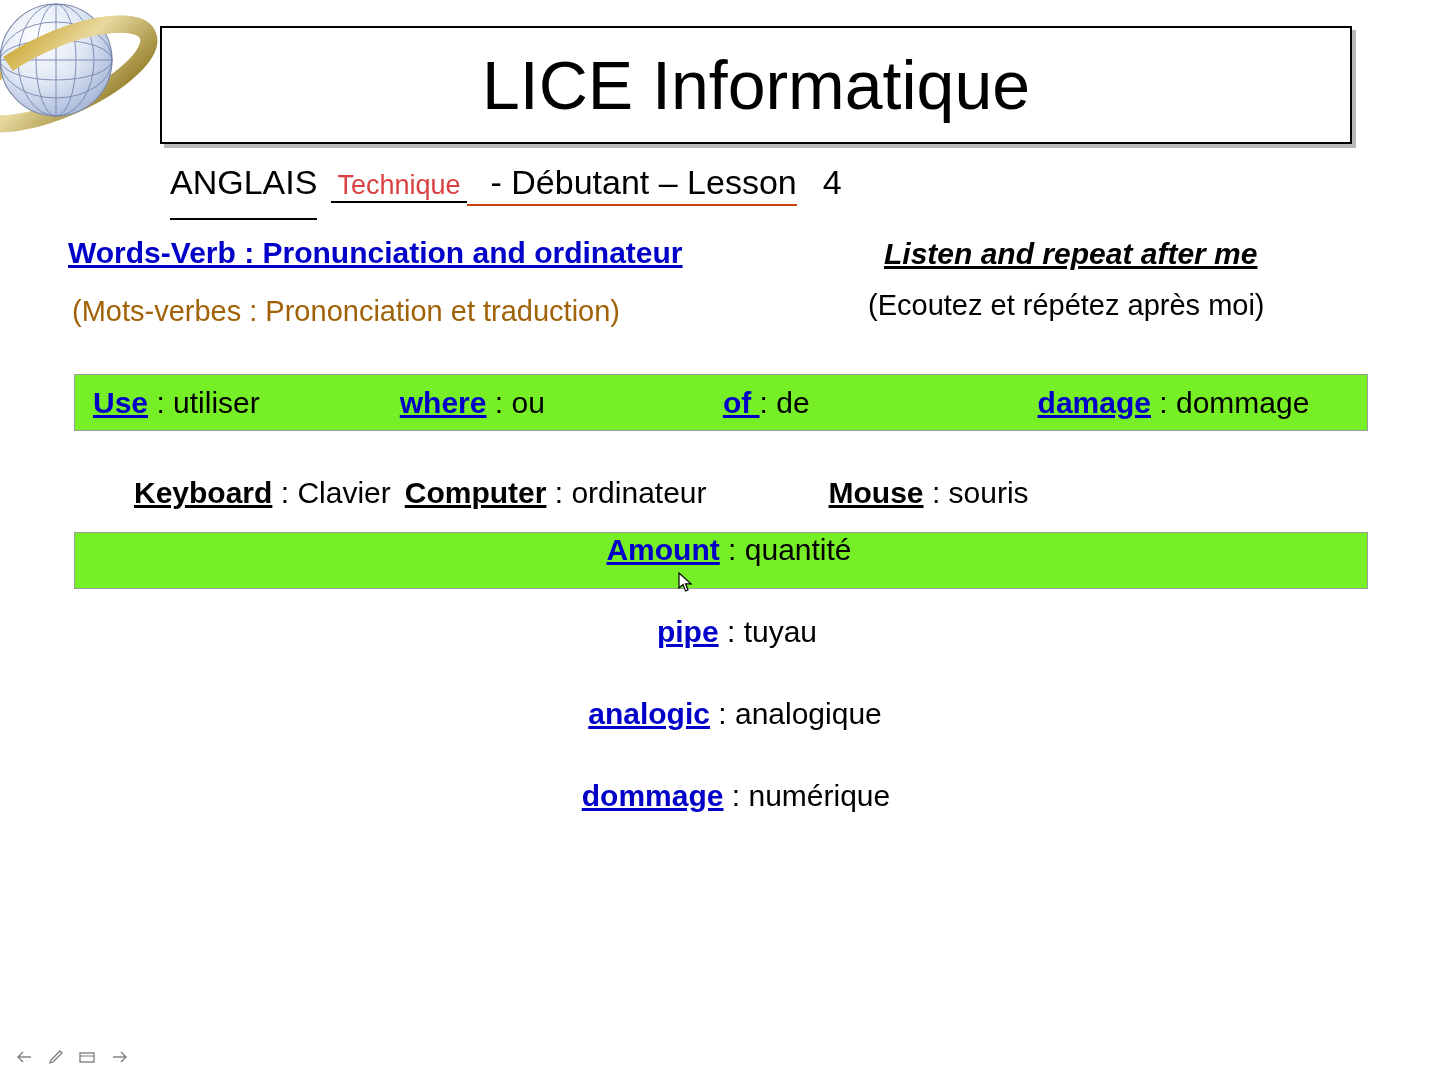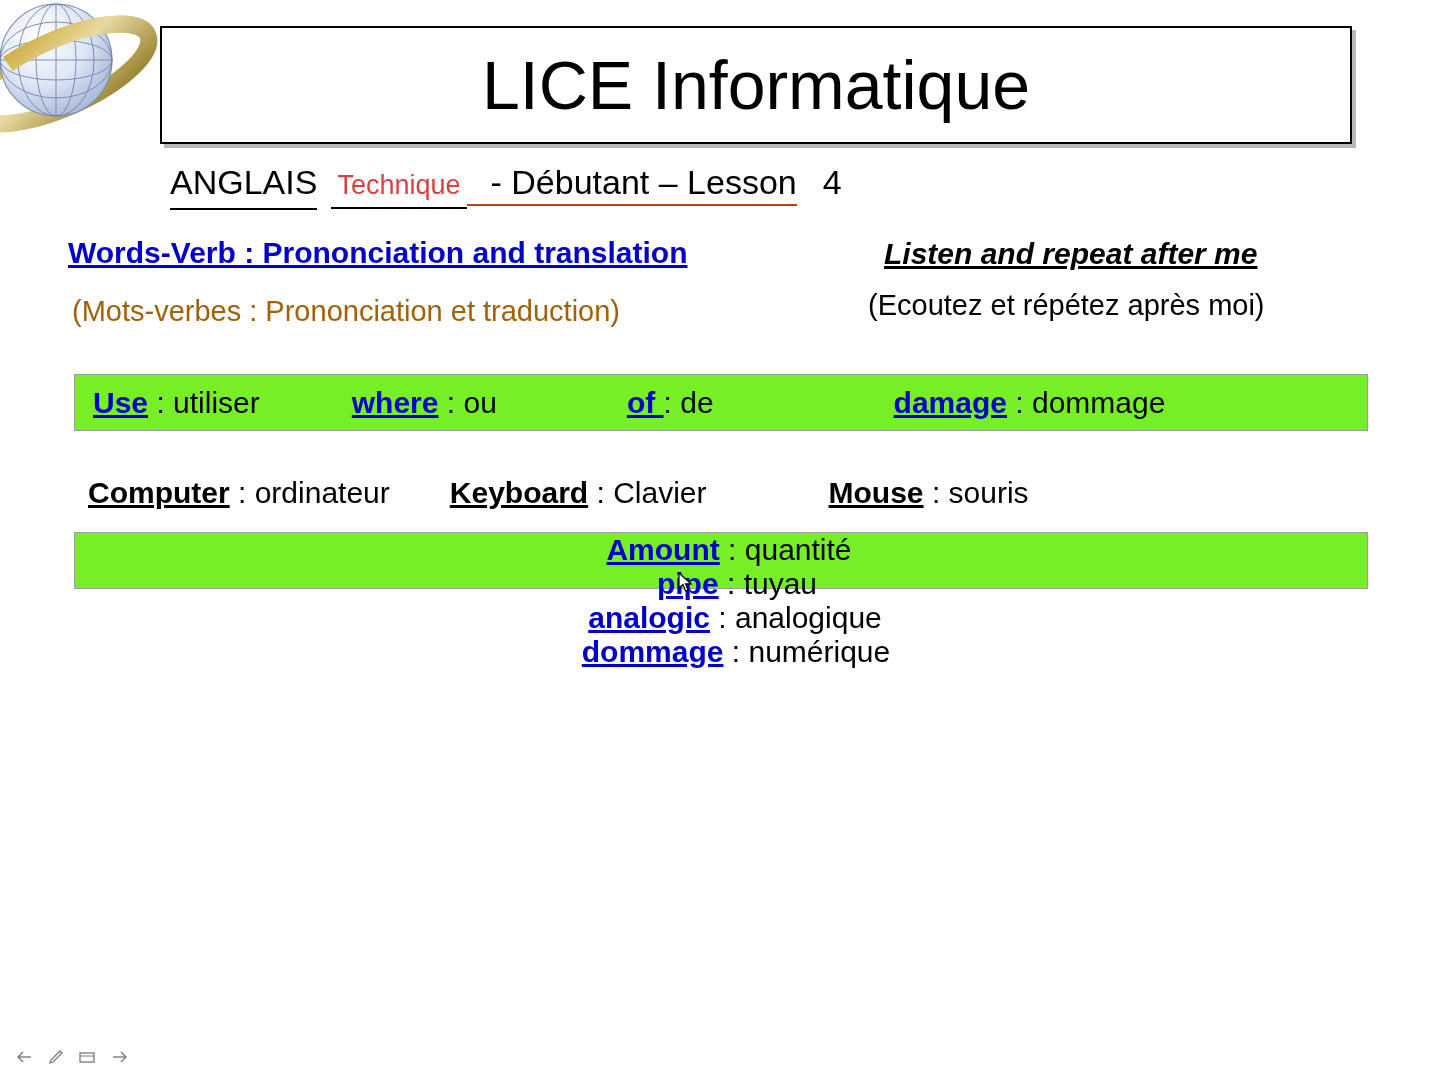--- a/index.html
+++ b/index.html
@@ -53,27 +53,26 @@
     left: 170px;
     top: 163px;
     display: flex;
     align-items: baseline;
     white-space: nowrap;
   }
   .sub-anglais {
     font-size: 34px;
     color: #000000;
     border-bottom: 2px solid #000000;
-    padding-bottom: 6px;
+    padding-bottom: 16px;
   }
   .sub-technique {
     font-size: 27px;
     color: #d94040;
     border-bottom: 2px solid #000000;
-    padding-bottom: 6px;
     margin-left: 14px;
     padding-left: 6px;
     padding-right: 6px;
   }
   .sub-rest {
     font-size: 34px;
     color: #000000;
     border-bottom: 2px solid #c2410c;
     padding-bottom: 2px;
     padding-left: 24px;
@@ -124,20 +123,21 @@
   }
 
   
   .band {
     position: absolute;
     background: #76ef27;
     border: 1px solid #9c9c9c;
     box-sizing: border-box;
     display: flex;
     align-items: center;
+    gap: 48px;
   }
   .band-1 { left: 74px; top: 374px; width: 1294px; height: 57px; }
   .band-2 { left: 74px; top: 532px; width: 1294px; height: 57px; flex-direction: column; }
 
   .plain-row {
     position: absolute;
     left: 74px;
     top: 468px;
     width: 1294px;
     height: 50px;
@@ -244,46 +244,46 @@
   <div class="title-text">LICE Informatique</div>
 </div>
 
 <div class="subtitle-row">
   <span class="sub-anglais">ANGLAIS</span>
   <span class="sub-technique">Technique</span>
   <span class="sub-rest">- Débutant – Lesson</span>
   <span class="sub-lesson-num">4</span>
 </div>
 
-<div class="head-left">Words-Verb : Prononciation and translation</div>
+<div class="head-left">Words-Verb : Pronunciation and ordinateur</div>
 <div class="head-right">Listen and repeat after me</div>
 <div class="sub-left">(Mots-verbes : Prononciation et traduction)</div>
 <div class="sub-right">(Ecoutez et répétez après moi)</div>
 
 <div class="band band-1">
   <span class="pair blue b1-i1">
     <span class="en">Use</span><span class="sep"> : </span><span class="fr">utiliser</span>
   </span>
   <span class="pair blue b1-i2">
     <span class="en">where</span><span class="sep"> : </span><span class="fr">ou</span>
   </span>
   <span class="pair blue b1-i3">
     <span class="en">of </span><span class="sep">: </span><span class="fr">de</span>
   </span>
   <span class="pair blue b1-i4">
     <span class="en">damage</span><span class="sep"> : </span><span class="fr">dommage</span>
   </span>
 </div>
 
 <div class="plain-row">
+  <span class="pair black p-i2">
+    <span class="en">Keyboard</span><span class="sep"> : </span><span class="fr">Clavier</span>
+  </span>
   <span class="pair black p-i1">
     <span class="en">Computer</span><span class="sep"> : </span><span class="fr">ordinateur</span>
-  </span>
-  <span class="pair black p-i2">
-    <span class="en">Keyboard</span><span class="sep"> : </span><span class="fr">Clavier</span>
   </span>
   <span class="pair black p-i3">
     <span class="en">Mouse</span><span class="sep"> : </span><span class="fr">souris</span>
   </span>
 </div>
 
 <div class="band band-2">
   <span class="pair blue b2-i1">
     <span class="en">Amount</span><span class="sep"> : </span><span class="fr">quantité</span>
   </span>

